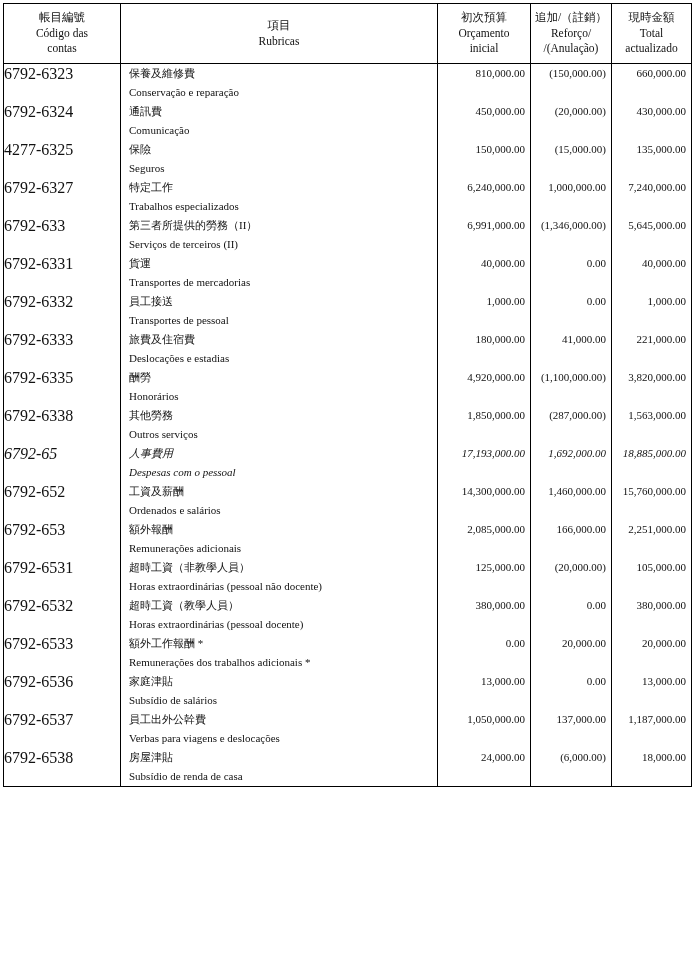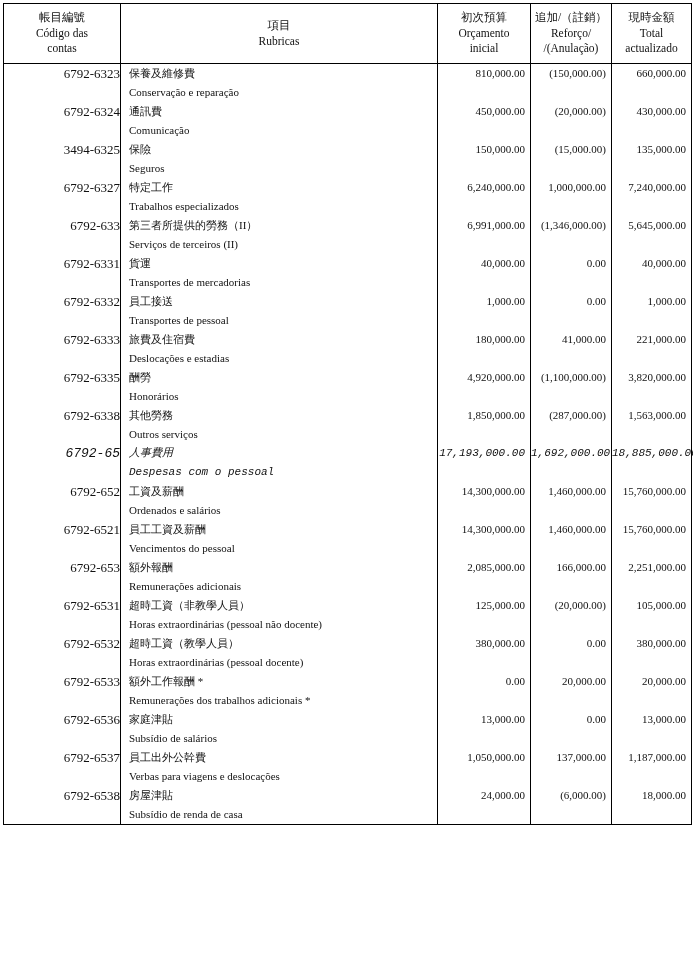--- a/index.html
+++ b/index.html
@@ -40,26 +40,26 @@
     border-left: 1px solid #000000;
     border-right: 1px solid #000000;
     border-top: none;
     border-bottom: none;
     vertical-align: top;
     font-size: 11px;
     line-height: 19px;
     height: 38px;
     padding: 0;
   }
-  td.code { text-align: right; font-size: 13px; }
+  td.code { text-align: left; font-size: 16px; }
   td.item { text-align: left; padding-left: 8px; padding-right: 4px; margin-top: 17px; }
   td.item .zh { line-height: 19px; white-space: nowrap; overflow: hidden; }
   td.item .pt { line-height: 19px; white-space: nowrap; overflow: hidden; }
   td.num  { text-align: right; padding-right: 5px; white-space: nowrap; }
-  tr.italic td, tr.italic td * { font-style: italic; font-family: Liberation Mono, monospace; }
+  tr.italic td, tr.italic td * { font-style: italic; }
 </style>
 </head>
 <body>
 
 <div class="page">
   <table class="budget">
     <colgroup>
       <col class="c-code">
         <col class="c-item">
         <col class="c-init">
@@ -109,21 +109,21 @@
     <td class="code">6792-6324</td>
     <td class="item">
       <div class="zh">通訊費</div>
       <div class="pt">Comunicação</div>
     </td>
     <td class="num">450,000.00</td>
     <td class="num">(20,000.00)</td>
     <td class="num">430,000.00</td>
   </tr>
         <tr>
-    <td class="code">3494-6325</td>
+    <td class="code">4277-6325</td>
     <td class="item">
       <div class="zh">保險</div>
       <div class="pt">Seguros</div>
     </td>
     <td class="num">150,000.00</td>
     <td class="num">(15,000.00)</td>
     <td class="num">135,000.00</td>
   </tr>
         <tr>
     <td class="code">6792-6327</td>
@@ -203,30 +203,20 @@
     </td>
     <td class="num">17,193,000.00</td>
     <td class="num">1,692,000.00</td>
     <td class="num">18,885,000.00</td>
   </tr>
         <tr>
     <td class="code">6792-652</td>
     <td class="item">
       <div class="zh">工資及薪酬</div>
       <div class="pt">Ordenados e salários</div>
-    </td>
-    <td class="num">14,300,000.00</td>
-    <td class="num">1,460,000.00</td>
-    <td class="num">15,760,000.00</td>
-  </tr>
-        <tr>
-    <td class="code">6792-6521</td>
-    <td class="item">
-      <div class="zh">員工工資及薪酬</div>
-      <div class="pt">Vencimentos do pessoal</div>
     </td>
     <td class="num">14,300,000.00</td>
     <td class="num">1,460,000.00</td>
     <td class="num">15,760,000.00</td>
   </tr>
         <tr>
     <td class="code">6792-653</td>
     <td class="item">
       <div class="zh">額外報酬</div>
       <div class="pt">Remunerações adicionais</div>

